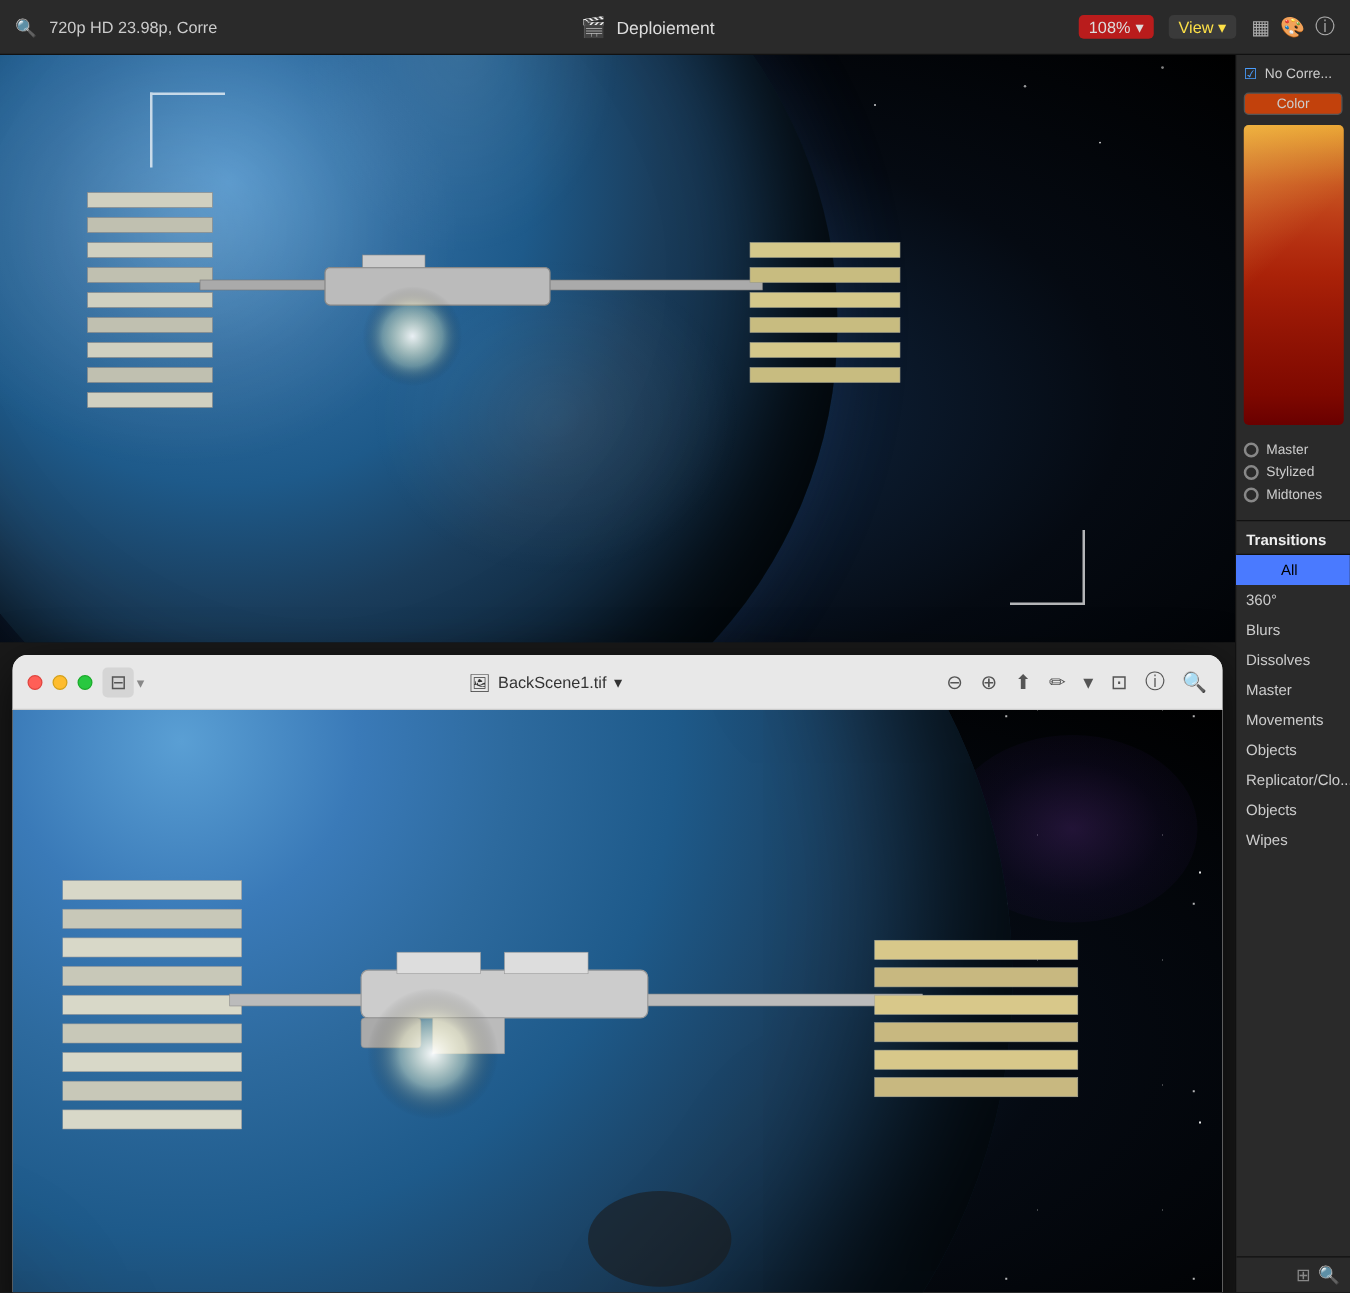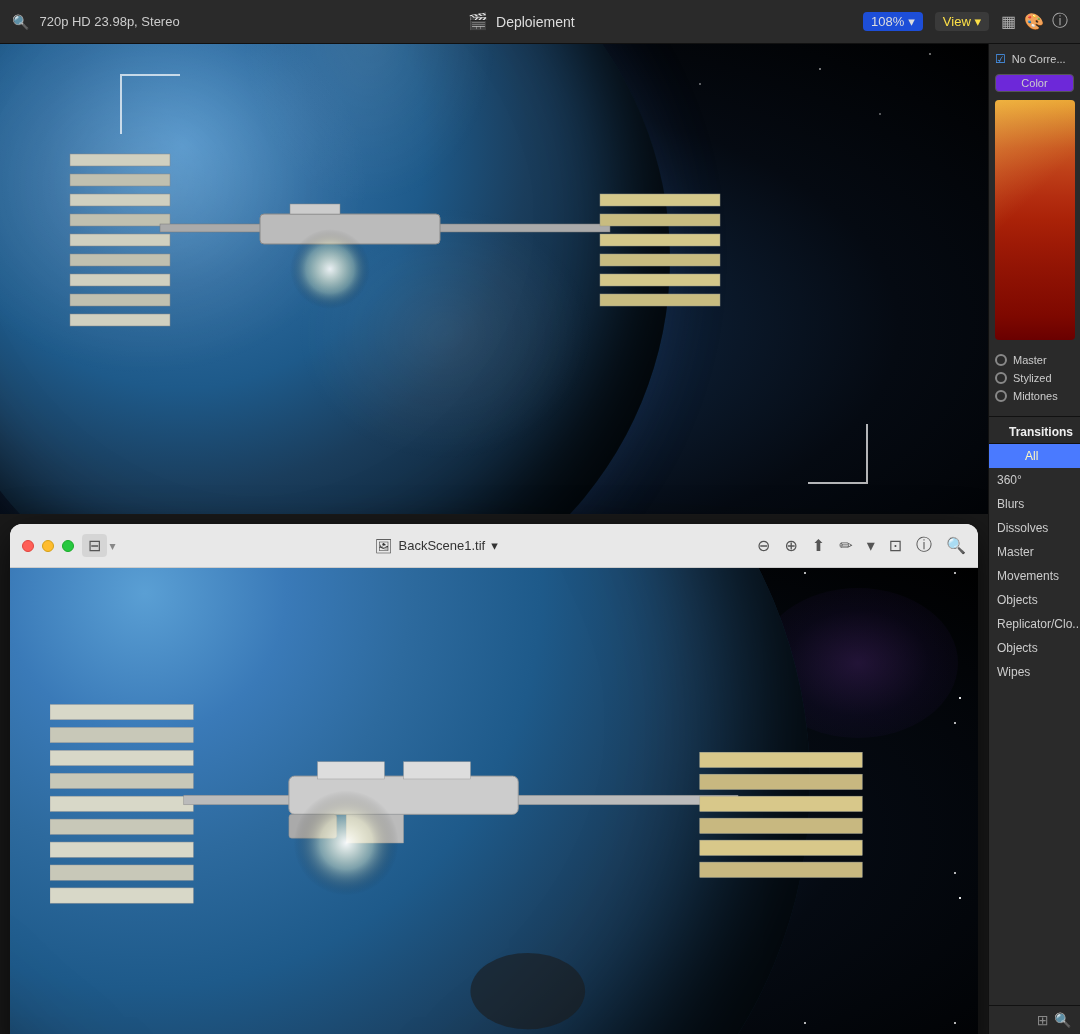--- a/index.html
+++ b/index.html
@@ -45,21 +45,21 @@
       display: flex;
       align-items: center;
       gap: 12px;
       color: #ccc;
       font-size: 13px;
     }
     .zoom-control {
       display: flex;
       align-items: center;
       gap: 4px;
-      background: #1d4ed8;
+      background: #b91c1c;
       border-radius: 4px;
       padding: 2px 8px;
       font-size: 13px;
       color: #ddd;
     }
     .view-btn {
       background: #3a3a3a;
       border-radius: 4px;
       padding: 2px 8px;
       font-size: 13px;
@@ -276,21 +276,21 @@
       gap: 6px;
       margin-bottom: 8px;
       font-size: 11px;
       color: #ccc;
     }
     .checkbox-icon { font-size: 12px; color: #4a9eff; }
     .color-btn-row {
       margin-bottom: 8px;
     }
     .color-btn {
-      background: #6d28d9;
+      background: #c2410c;
       border: 1px solid #555;
       border-radius: 4px;
       color: #ccc;
       font-size: 11px;
       padding: 2px 8px;
       width: 100%;
       text-align: center;
     }
     
     .color-wheel-area {
@@ -345,60 +345,60 @@
     }
 
     
     .transitions-panel {
       flex: 1;
       display: flex;
       flex-direction: column;
       overflow: hidden;
     }
     .transitions-header {
-      padding: 8px 8px 4px 20px;
+      padding: 8px 8px 4px 8px;
       font-size: 12px;
       font-weight: 600;
       color: #eee;
       border-bottom: 1px solid #111;
     }
     .transitions-list {
       flex: 1;
       overflow-y: auto;
     }
     .transitions-list::-webkit-scrollbar { width: 4px; }
     .transitions-list::-webkit-scrollbar-track { background: #2a2a2a; }
     .transitions-list::-webkit-scrollbar-thumb { background: #555; border-radius: 2px; }
     .transition-item {
       padding: 5px 8px;
       font-size: 12px;
       color: #ccc;
       cursor: pointer;
     }
     .transition-item.active {
       background: #4a7aff;
-      color: #fef9c3;
+      color: #000000;
       padding-left: 36px;
     }
     .transitions-footer {
       padding: 6px 8px;
       display: flex;
       gap: 6px;
       border-top: 1px solid #111;
       justify-content: flex-end;
     }
     .footer-icon { font-size: 14px; color: #888; }
   </style>
 </head>
 <body>
 
 <div class="top-bar">
   <div class="top-bar-left">
     <span class="search-icon-top">🔍</span>
-    <span>720p HD 23.98p, Stereo</span>
+    <span>720p HD 23.98p, Corre</span>
   </div>
   <div class="top-bar-center">
     <span class="clapper-icon">🎬</span>
     <span>Deploiement</span>
   </div>
   <div class="top-bar-right">
     <div class="zoom-control">
       <span>108%</span>
       <span>▾</span>
     </div>

